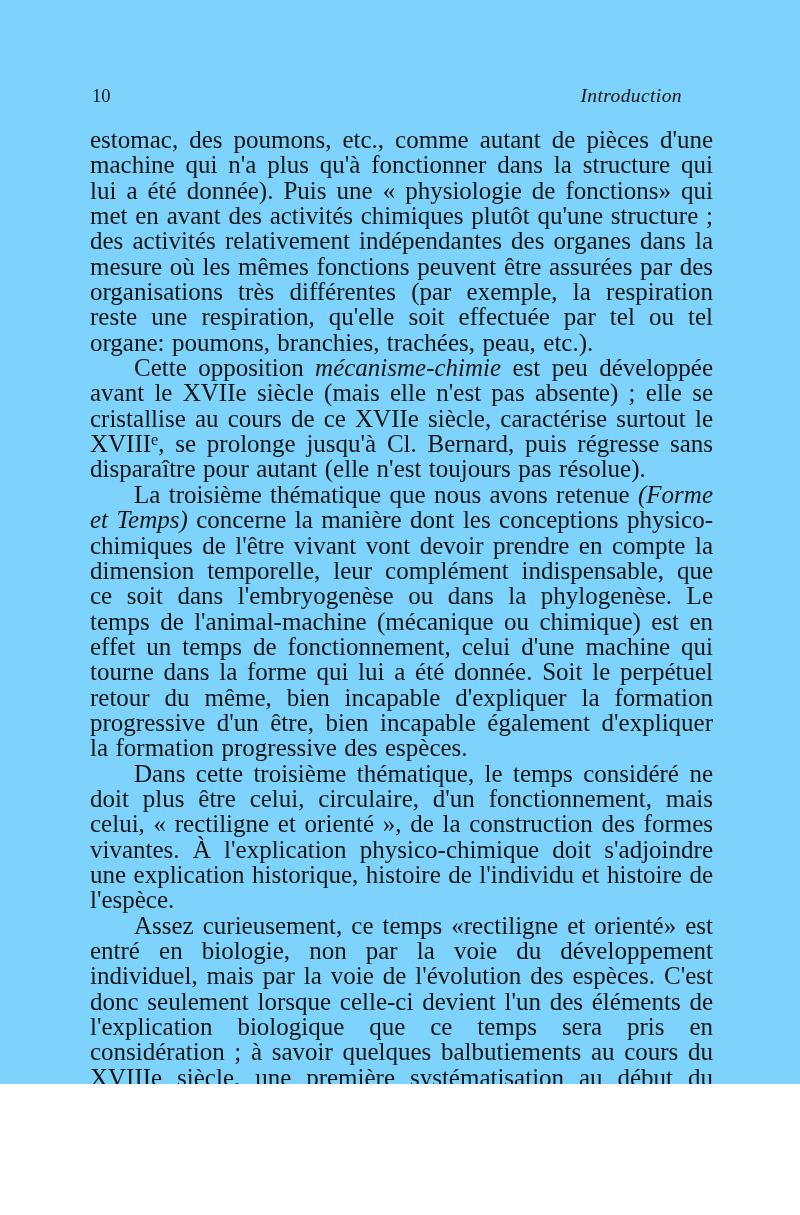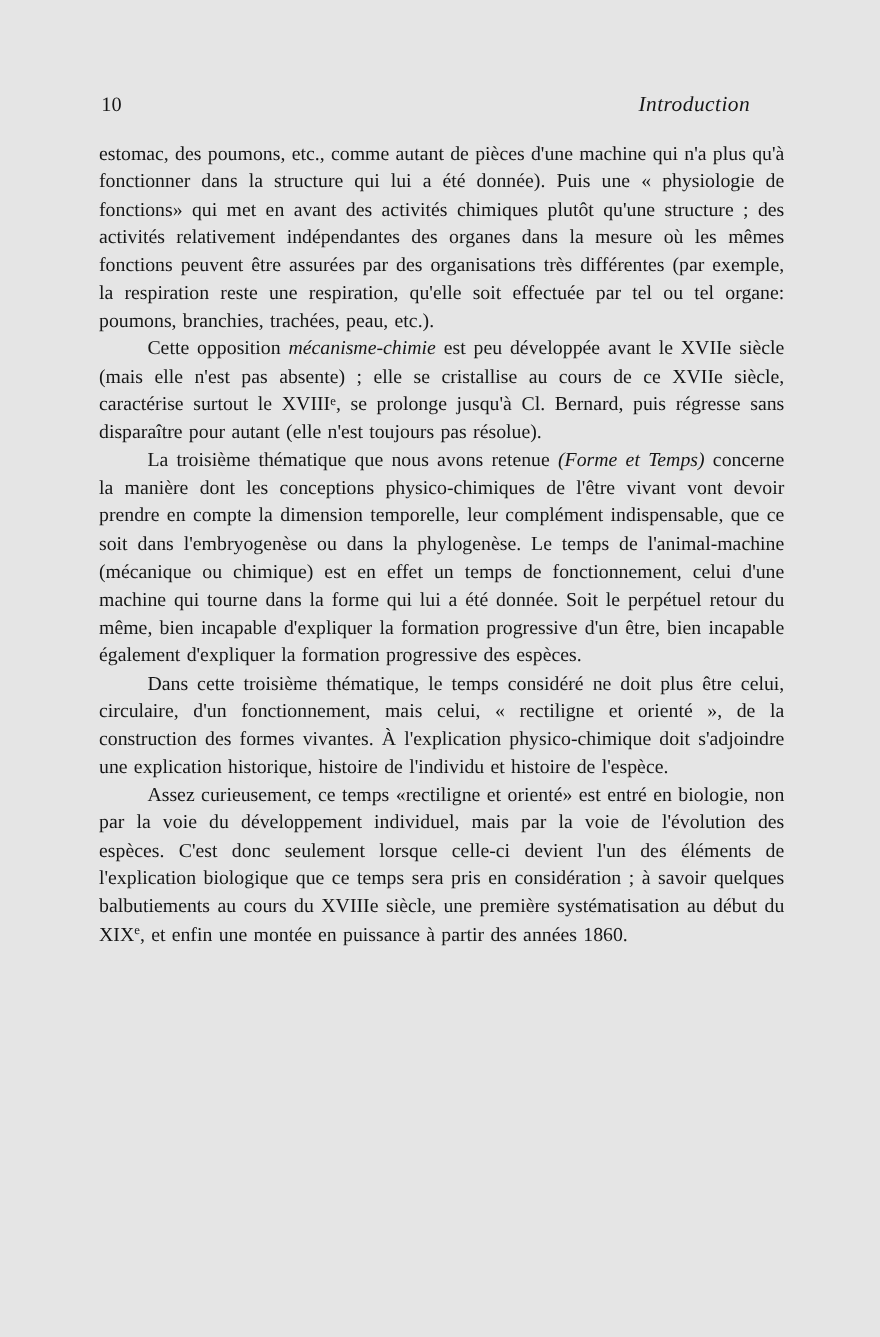--- a/index.html
+++ b/index.html
@@ -1,22 +1,22 @@
 <!DOCTYPE html>
 <html><head>
 <meta charset="utf-8">
 <style>
   * { box-sizing: border-box; }
   html, body { margin: 0; padding: 0; background: #ffffff; }
 
   .page {
     position: relative;
     width: 800px;
-    height: 1215px;
-    background: #e5e5e5;
+    height: 1084px;
+    background: #7dd3fc;
     color: #161616;
     font-family: "Liberation Serif", "DejaVu Serif", serif;
     overflow: hidden;
   }
 
   .page-header {
     position: absolute;
     top: 85px;
     left: 90px;
     width: 622px;
@@ -39,21 +39,21 @@
     font-style: italic;
     font-size: 19.5px;
     letter-spacing: 0.4px;
   }
 
   .page-body {
     position: absolute;
     top: 127px;
     left: 90px;
     width: 623px;
-    font-size: 18px;
+    font-size: 25px;
     line-height: 25.35px;
     text-align: justify;
     word-spacing: 1.2px;
   }
 
   .para { margin: 0; padding: 0; }
   .para.indent { text-indent: 44px; }
 
   .italic-run { }
 

